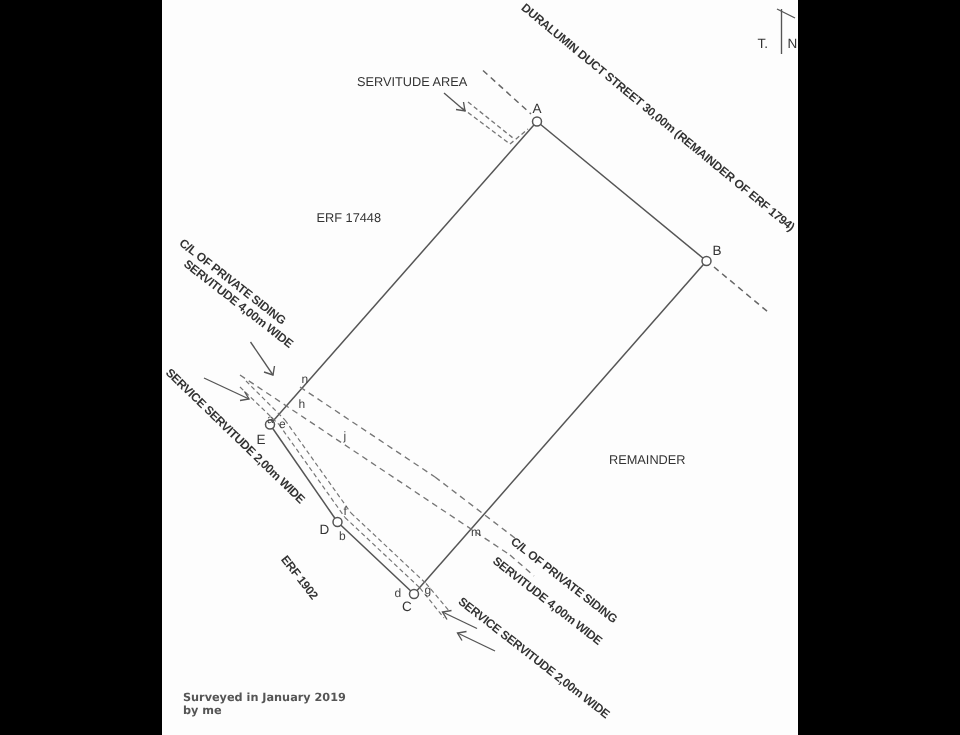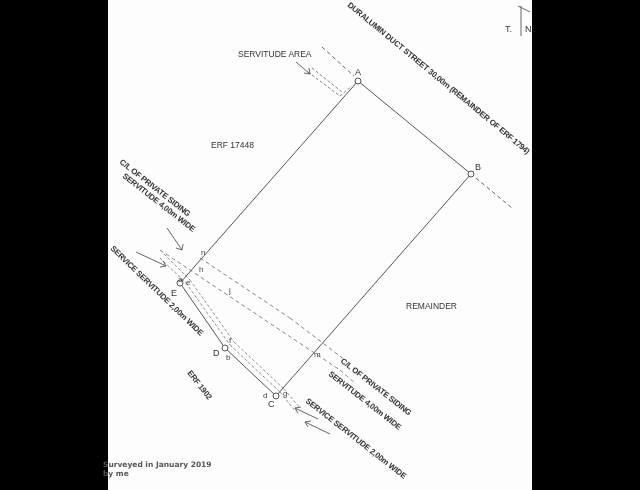--- a/index.html
+++ b/index.html
@@ -3,21 +3,21 @@
   <meta charset="utf-8">
   <style>
     html, body { margin: 0; padding: 0; background: #000; }
     body { width: 640px; height: 490px; position: relative; overflow: hidden; font-family: "Liberation Sans", sans-serif; }
     .page { position: absolute; left: 108px; top: 0; width: 424px; height: 490px; background: #fdfdfd; }
     svg.plan { position: absolute; left: 0; top: 0; width: 640px; height: 490px; }
     .lbl { font-family: "Liberation Sans", sans-serif; fill: #333; font-size: 8.5px; }
     .lbl-cond { font-family: "Liberation Sans", sans-serif; fill: #333; font-size: 8px; font-weight: bold; letter-spacing: -0.2px; }
     .pt { font-family: "Liberation Sans", sans-serif; fill: #333; font-size: 9px; }
     .pt-small { font-family: "Liberation Sans", sans-serif; fill: #444; font-size: 8px; }
-    .footer { position: absolute; left: 103px; top: 460px; font-family: "DejaVu Sans", sans-serif; font-size: 7.5px; font-weight: bold; color: #555; line-height: 9px; }
+    .footer { position: absolute; left: 122px; top: 460px; font-family: "DejaVu Sans", sans-serif; font-size: 7.5px; font-weight: bold; color: #555; line-height: 9px; }
   </style>
 </head>
 <body>
 
 <div class="page"></div>
 
 <svg class="plan" viewBox="0 0 640 490">
 
   <g stroke="#666" stroke-width="1" fill="none">
     <line x1="322" y1="47" x2="354" y2="76" stroke-dasharray="4,3"></line>

